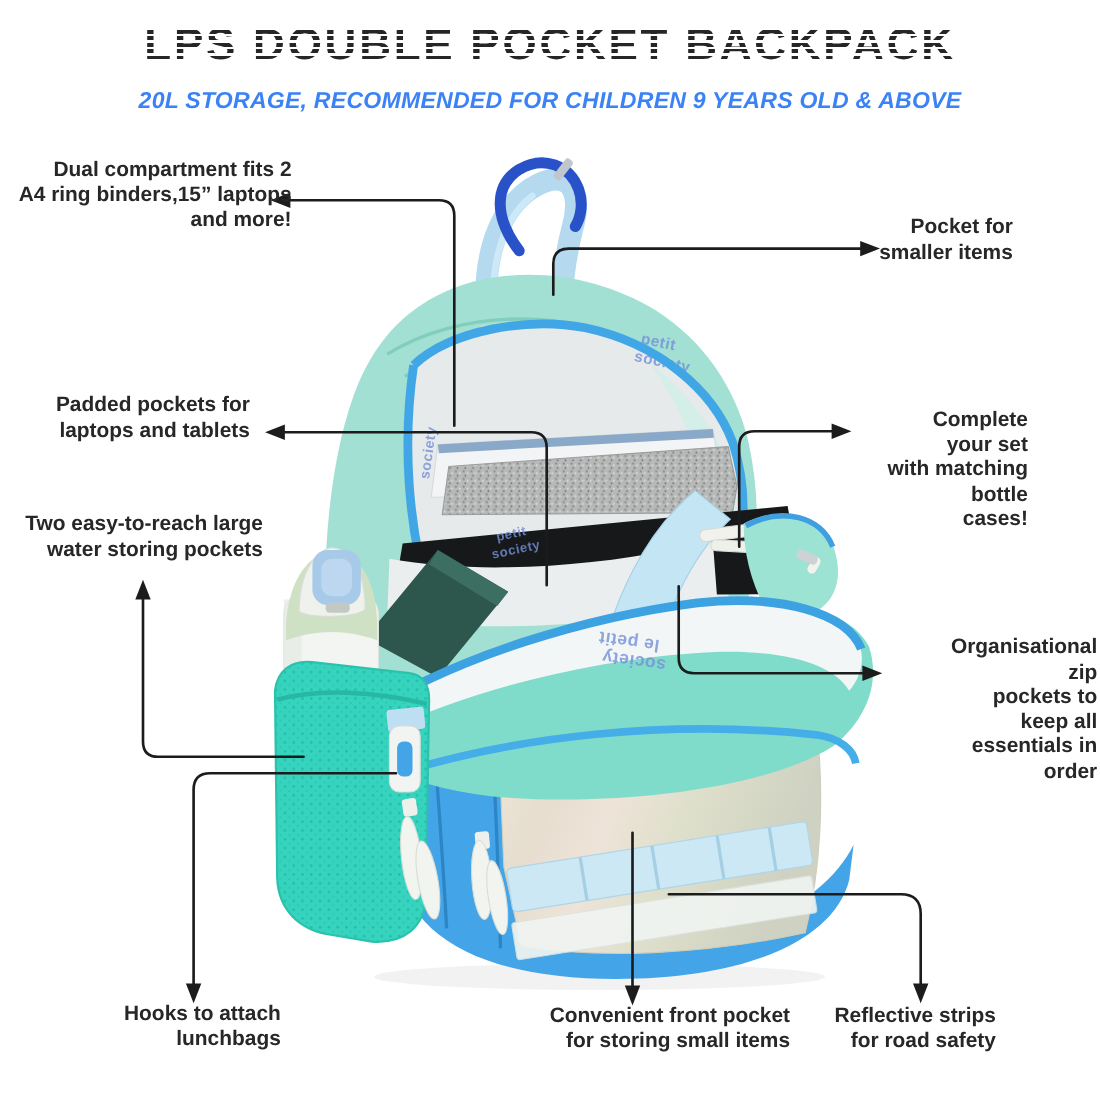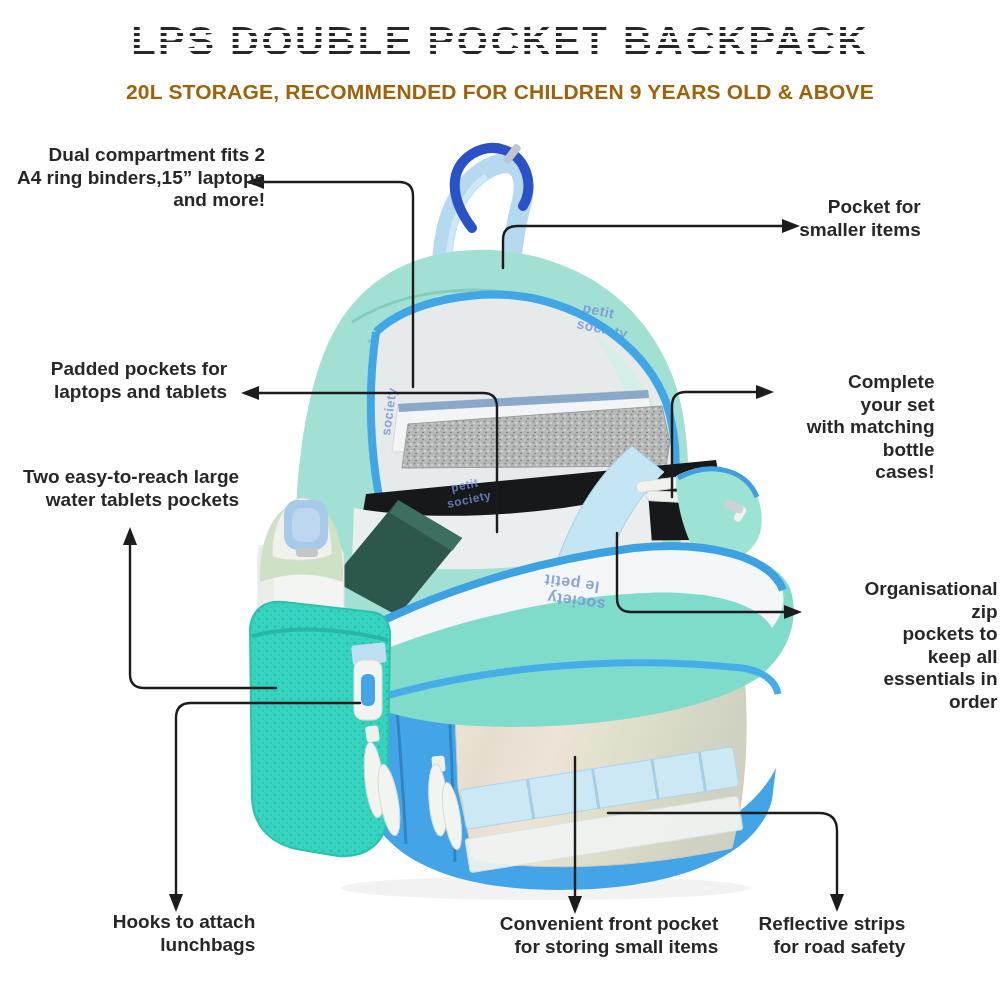--- a/index.html
+++ b/index.html
@@ -4,21 +4,21 @@
 <style>
   html,body{margin:0;padding:0;background:#fff;}
   .page{position:relative;width:1000px;height:1000px;background:#ffffff;overflow:hidden;
         font-family:"Liberation Sans",sans-serif;}
   .title-wrap{position:absolute;left:0;right:0;top:18px;text-align:center;}
   .title{position:relative;display:inline-block;margin:0;font-size:40px;font-weight:800;
          letter-spacing:2.5px;color:#262626;line-height:46px;}
   .title-stripes{position:absolute;left:-4px;right:-4px;top:3px;bottom:5px;pointer-events:none;
          background:repeating-linear-gradient(to bottom,rgba(255,255,255,0) 0 3.5px,#ffffff 3.5px 6px);}
   .subtitle{position:absolute;left:0;right:0;top:80px;text-align:center;margin:0;
-         font-size:21px;font-weight:700;color:#a16207;letter-spacing:0.2px;}
+         font-size:21px;font-weight:700;color:#3b82f6;letter-spacing:0.2px;font-style:italic;}
   .art{position:absolute;left:0;top:0;}
   .callout{position:absolute;transform:translateX(-50%);white-space:pre-line;text-align:right;
          font-size:19px;line-height:22.5px;font-weight:600;color:#272727;}
   .logo-txt{fill:#7490d6;font-weight:700;letter-spacing:0.5px;opacity:0.8;
          font-family:"Liberation Sans",sans-serif;}
 </style>
 </head>
 <body>
 
 <div class="page">
@@ -195,21 +195,21 @@
 A4 ring binders,15” laptops
 and more!</div>
   <div class="callout" style="left:860px;top:196px;">Pocket for
 smaller items</div>
   <div class="callout" style="left:139px;top:358px;">Padded pockets for
 laptops and tablets</div>
   <div class="callout" style="left:869px;top:371px;">Complete your set
 with matching bottle
 cases!</div>
   <div class="callout" style="left:131px;top:466px;">Two easy-to-reach large
-water tablets pockets</div>
+water storing pockets</div>
   <div class="callout" style="left:891px;top:578px;margin-left:40px;">Organisational zip
 pockets to keep all
 essentials in order</div>
   <div class="callout" style="left:184px;top:911px;">Hooks to attach
 lunchbags</div>
   <div class="callout" style="left:832px;top:913px;">Reflective strips
 for road safety</div>
   <div class="callout" style="left:609px;top:913px;">Convenient front pocket
 for storing small items</div>
 </div>

